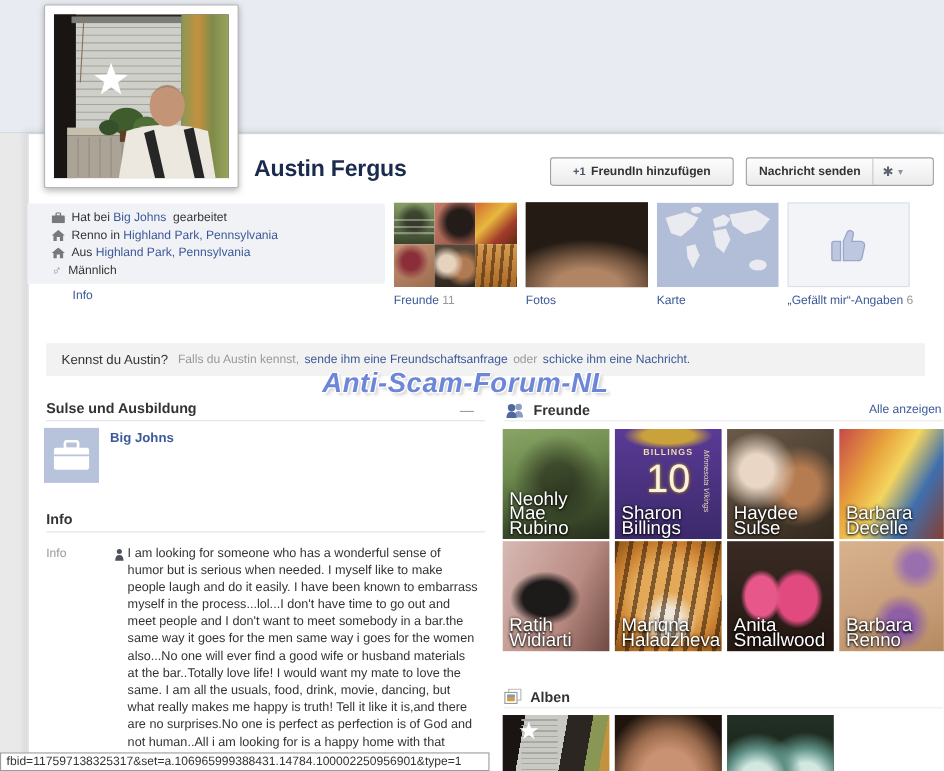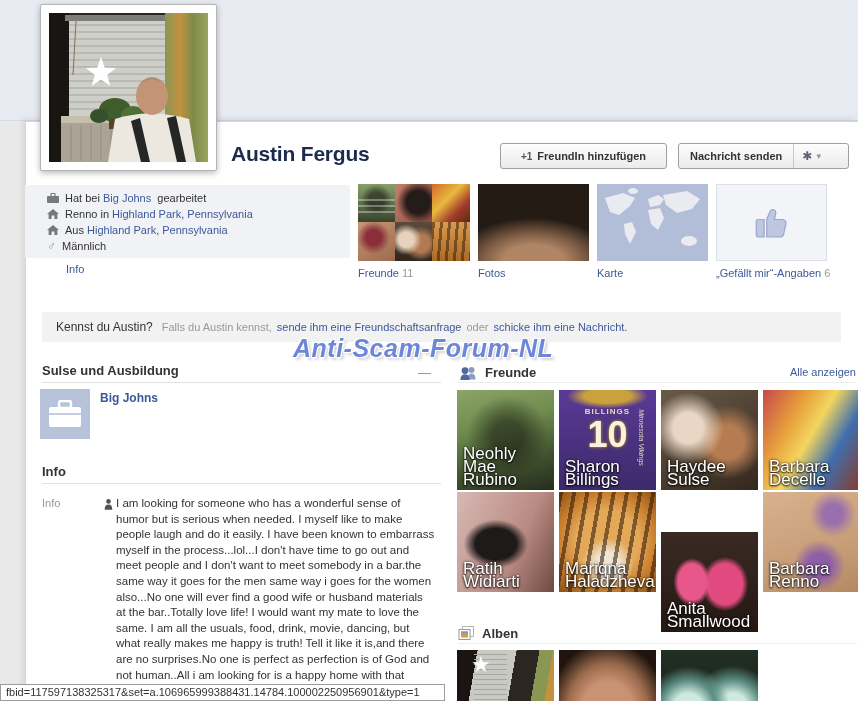--- a/index.html
+++ b/index.html
@@ -87,32 +87,32 @@
 
   
   .fgrid{left:457px;top:390px;width:404px;display:grid;grid-template-columns:repeat(4,97px);column-gap:5px;row-gap:2px;}
   .ftile{position:relative;width:97px;height:100px;overflow:hidden;cursor:pointer;}
   .fname{position:absolute;left:6px;right:3px;bottom:4px;color:#fff;font-size:17px;line-height:13px;
          text-shadow:0 1px 2px rgba(0,0,0,.95),0 0 3px rgba(0,0,0,.8);}
   .f1{background:radial-gradient(circle at 52% 46%,rgba(15,12,10,.5) 0 20%,transparent 55%),
       linear-gradient(165deg,#8aa566 0%,#6f8c4f 35%,#41522f 70%,#262d1c 100%);}
   .f2{background:radial-gradient(ellipse 60% 18% at 50% 6%,#caa23c 0 40%,transparent 70%),linear-gradient(#5a3a96,#3c2a6b);}
   .jersey-name{position:absolute;top:17px;left:0;right:0;text-align:center;font-size:8px;font-weight:bold;color:#f0dca8;letter-spacing:1px;}
-  .jersey-number{position:absolute;top:24px;left:0;right:0;text-align:center;font-size:36px;font-weight:bold;color:#f7f2e2;
+  .jersey-number{position:absolute;top:24px;left:0;right:0;text-align:center;font-size:36px;font-weight:normal;color:#f7f2e2;
                  text-shadow:0 0 2px #caa23c,0 0 4px #8a6d1e;}
   .jersey-side{position:absolute;right:-14px;top:44px;font-size:7px;font-style:italic;color:#e8d8b8;transform:rotate(90deg);}
   .f3{background:radial-gradient(circle at 28% 38%,#e9d6c4 0 16%,transparent 38%),
       radial-gradient(circle at 68% 52%,#b57c52 0 20%,transparent 44%),linear-gradient(150deg,#6a5a48,#33281e);}
   .f4{background:linear-gradient(120deg,#c7484a 0%,#e8a23c 30%,#f3d55f 48%,#3f6fae 70%,#8a3b2a 100%);}
   .f5{background:radial-gradient(ellipse 46% 34% at 40% 52%,#1d1a1a 0 46%,transparent 72%),linear-gradient(115deg,#d7b9b4,#b98b82 60%,#6e4a42);}
   .f6{background:repeating-linear-gradient(100deg,rgba(45,22,6,.55) 0 4px,transparent 4px 13px),
       radial-gradient(circle at 50% 72%,#f0e6d8 0 13%,transparent 30%),
       radial-gradient(circle at 50% 50%,#e3a959 0 45%,#c87f2f 70%,#8a5215 100%);}
   .f7{background:radial-gradient(ellipse 24% 30% at 32% 50%,#e8578a 0 60%,transparent 80%),
-      radial-gradient(ellipse 30% 34% at 66% 52%,#e04a7f 0 60%,transparent 80%),linear-gradient(#3a2a24,#241812);margin-top:40px;}
+      radial-gradient(ellipse 30% 34% at 66% 52%,#e04a7f 0 60%,transparent 80%),linear-gradient(#3a2a24,#241812);}
   .f8{background:radial-gradient(circle at 72% 22%,#9a6fae 0 9%,transparent 22%),
       radial-gradient(circle at 58% 74%,#8f5fa6 0 13%,transparent 28%),
       linear-gradient(160deg,#d8b28e,#c49a74 70%,#b3885f);}
 
   
   .arow{left:457px;top:650px;width:404px;display:grid;grid-template-columns:repeat(3,97px);column-gap:5px;}
   .atile{position:relative;width:97px;height:100px;overflow:hidden;cursor:pointer;}
   .a1{background:linear-gradient(100deg,#1a1512 0 18%,#c9c9c4 18% 52%,#2c2622 52% 72%,#8a9653 72% 84%,#c4913f 84% 92%,#7e8b49 92%);}
   .a1 .blind-lines{position:absolute;left:18%;top:0;width:34%;height:70%;
       background:repeating-linear-gradient(0deg,#a8a8a2 0 1px,transparent 1px 5px);}

